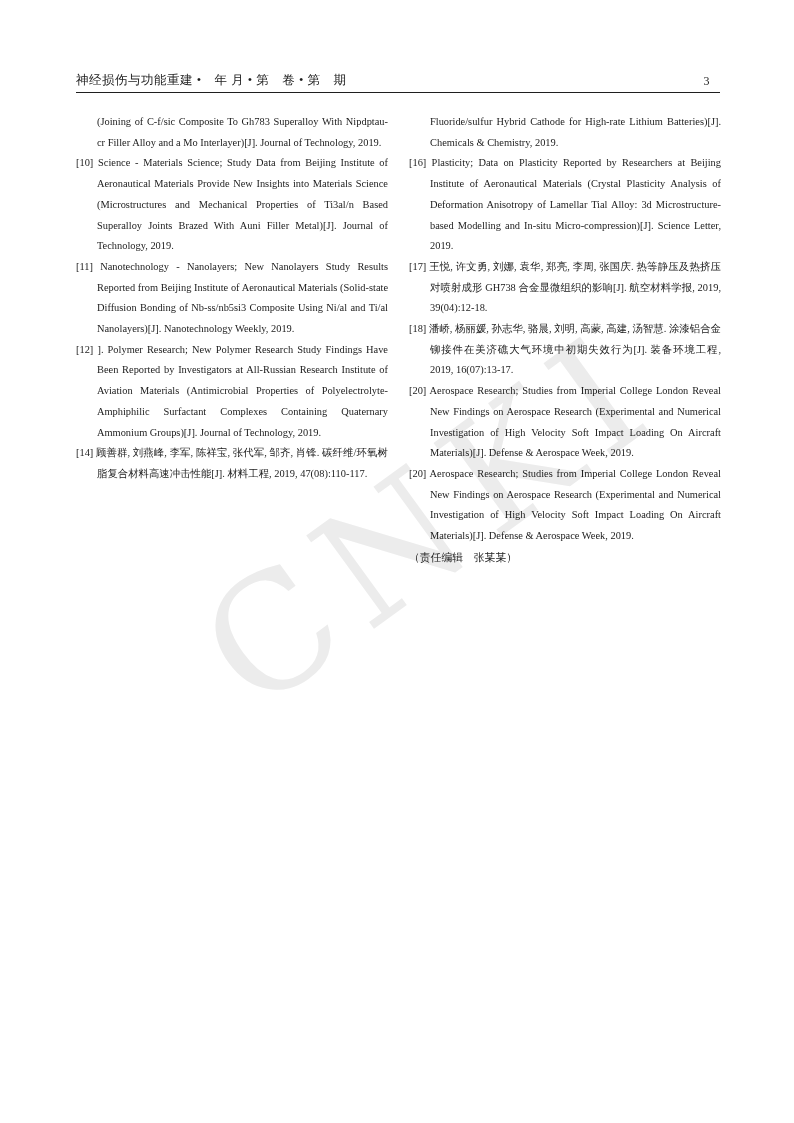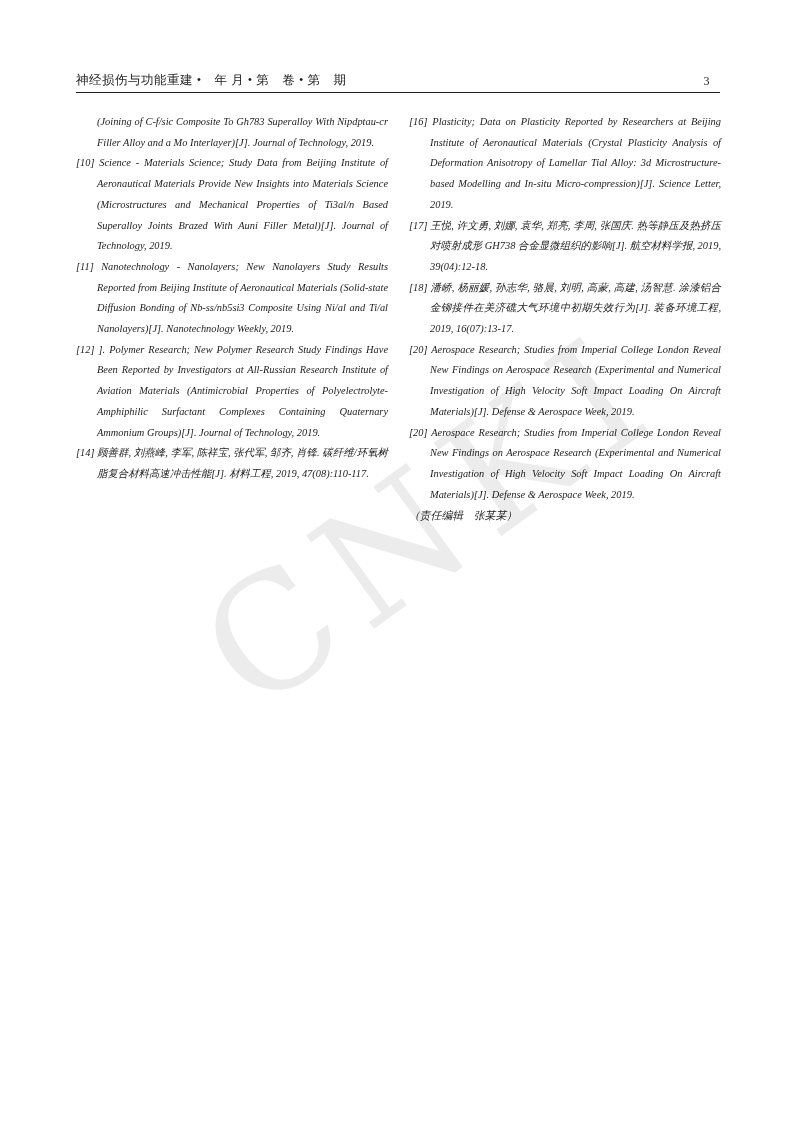--- a/index.html
+++ b/index.html
@@ -42,21 +42,20 @@
   .header .journal-title { white-space: nowrap; }
   .header .page-number { font-size: 12px; padding-right: 10px; }
   .columns {
     position: absolute;
     left: 76px;
     top: 112px;
     width: 645px;
     display: flex;
     gap: 21px;
     z-index: 1;
-    font-style: italic;
   }
   .col { width: 312px; }
   p.ref {
     margin: 0;
     font-size: 10.4px;
     line-height: 20.7px;
     text-align: justify;
     padding-left: 21px;
     text-indent: -21px;
   }
@@ -85,20 +84,21 @@
 
     <div class="col">
       <p class="ref cont"><span class="ref-text">(Joining of C-f/sic Composite To Gh783 Superalloy With Nipdptau-cr Filler Alloy and a Mo Interlayer)[J]. Journal of Technology, 2019.</span></p>
       <p class="ref"><span class="ref-num">[10]</span> <span class="ref-text">Science - Materials Science; Study Data from Beijing Institute of Aeronautical Materials Provide New Insights into Materials Science (Microstructures and Mechanical Properties of Ti3al/n Based Superalloy Joints Brazed With Auni Filler Metal)[J]. Journal of Technology, 2019.</span></p>
       <p class="ref"><span class="ref-num">[11]</span> <span class="ref-text">Nanotechnology - Nanolayers; New Nanolayers Study Results Reported from Beijing Institute of Aeronautical Materials (Solid-state Diffusion Bonding of Nb-ss/nb5si3 Composite Using Ni/al and Ti/al Nanolayers)[J]. Nanotechnology Weekly, 2019.</span></p>
       <p class="ref"><span class="ref-num">[12]</span> <span class="ref-text">]. Polymer Research; New Polymer Research Study Findings Have Been Reported by Investigators at All-Russian Research Institute of Aviation Materials (Antimicrobial Properties of Polyelectrolyte-Amphiphilic Surfactant Complexes Containing Quaternary Ammonium Groups)[J]. Journal of Technology, 2019.</span></p>
       <p class="ref"><span class="ref-num">[14]</span> <span class="ref-text">顾善群, 刘燕峰, 李军, 陈祥宝, 张代军, 邹齐, 肖锋. 碳纤维/环氧树脂复合材料高速冲击性能[J]. 材料工程, 2019, 47(08):110-117.</span></p>
     </div>
 
     <div class="col">
+      <p class="ref cont"><span class="ref-text">Fluoride/sulfur Hybrid Cathode for High-rate Lithium Batteries)[J]. Chemicals &amp; Chemistry, 2019.</span></p>
       <p class="ref"><span class="ref-num">[16]</span> <span class="ref-text">Plasticity; Data on Plasticity Reported by Researchers at Beijing Institute of Aeronautical Materials (Crystal Plasticity Analysis of Deformation Anisotropy of Lamellar Tial Alloy: 3d Microstructure-based Modelling and In-situ Micro-compression)[J]. Science Letter, 2019.</span></p>
       <p class="ref"><span class="ref-num">[17]</span> <span class="ref-text">王悦, 许文勇, 刘娜, 袁华, 郑亮, 李周, 张国庆. 热等静压及热挤压对喷射成形 GH738 合金显微组织的影响[J]. 航空材料学报, 2019, 39(04):12-18.</span></p>
       <p class="ref"><span class="ref-num">[18]</span> <span class="ref-text">潘峤, 杨丽媛, 孙志华, 骆晨, 刘明, 高蒙, 高建, 汤智慧. 涂漆铝合金铆接件在美济礁大气环境中初期失效行为[J]. 装备环境工程, 2019, 16(07):13-17.</span></p>
       <p class="ref"><span class="ref-num">[20]</span> <span class="ref-text">Aerospace Research; Studies from Imperial College London Reveal New Findings on Aerospace Research (Experimental and Numerical Investigation of High Velocity Soft Impact Loading On Aircraft Materials)[J]. Defense &amp; Aerospace Week, 2019.</span></p>
       <p class="ref"><span class="ref-num">[20]</span> <span class="ref-text">Aerospace Research; Studies from Imperial College London Reveal New Findings on Aerospace Research (Experimental and Numerical Investigation of High Velocity Soft Impact Loading On Aircraft Materials)[J]. Defense &amp; Aerospace Week, 2019.</span></p>
       <p class="editor-note">（责任编辑　张某某）</p>
     </div>
 
   </div>
 </div>

